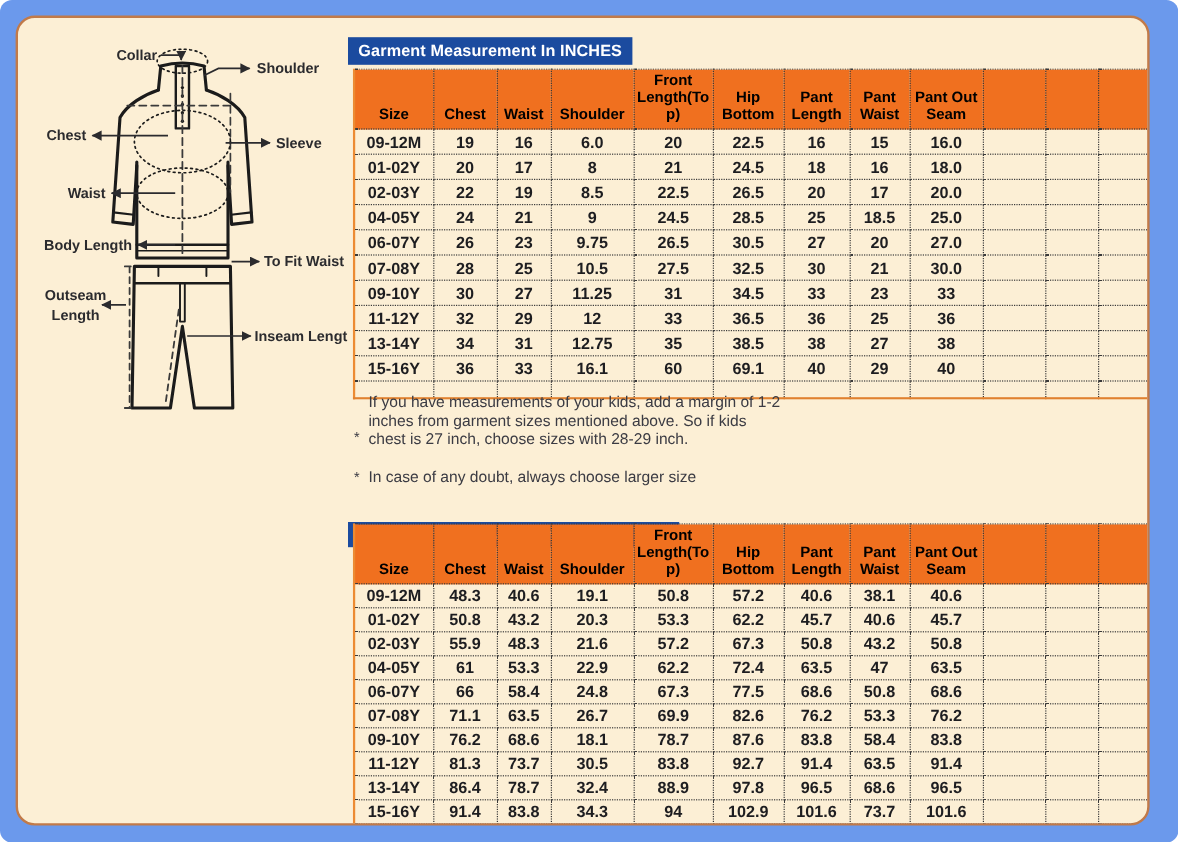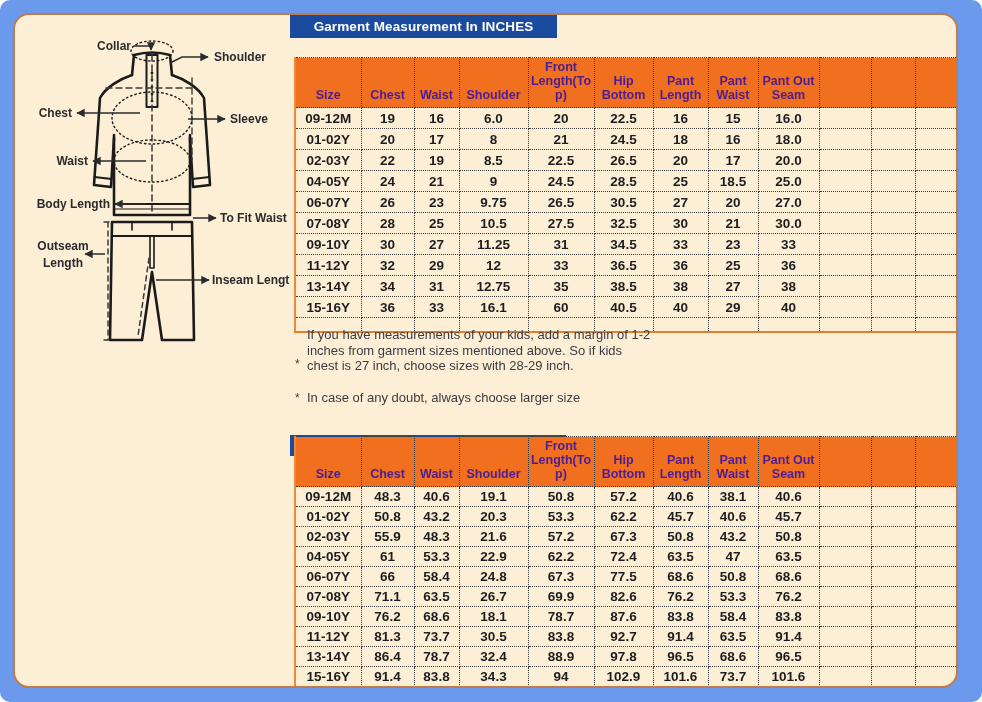--- a/index.html
+++ b/index.html
@@ -5,29 +5,29 @@
   html,body{margin:0;padding:0;background:#ffffff;}
   body{width:982px;height:702px;position:relative;overflow:hidden;
        font-family:"Liberation Sans","DejaVu Sans",sans-serif;}
   .page{position:absolute;inset:0;background:#6B99EC;border-radius:10px;}
   .card{position:absolute;left:13px;top:13px;width:941px;height:671px;
         background:#FCEFD5;border:2px solid #C17A49;border-radius:16px;overflow:hidden;}
   
   .heading{position:absolute;background:#1B4B9F;color:#ffffff;font-weight:bold;
            font-size:13.5px;display:flex;align-items:center;justify-content:center;
            letter-spacing:.1px;}
-  .heading.h1{left:275px;top:0;width:267px;height:23px;}
+  .heading.h1{left:275px;top:16px;width:237px;height:23px;}
   .heading.h2{left:275px;top:396px;width:276px;height:21px;margin-top:24px;}
   
   .tblwrap{position:absolute;overflow:hidden;width:662px;}
   .tblwrap.t1{left:279px;top:42px;}
   .tblwrap.t2{left:279px;top:421px;}
   table.size-table{border-collapse:collapse;table-layout:fixed;width:681px;
                    border-left:2px solid #EC8B33;border-bottom:2px solid #E0812F;}
-  table.size-table th{background:#F0701F;color:#4c1d95;font-weight:bold;font-size:12.5px;
+  table.size-table th{background:#F0701F;color:#000000;font-weight:bold;font-size:12.5px;
                       text-align:center;vertical-align:bottom;line-height:1.12;
                       padding:2px 1px 5px;border:1px dotted #3a3a3a;overflow-wrap:anywhere;}
   table.size-table td{font-size:13.5px;font-weight:bold;color:#1D1D20;text-align:center;
                       border:1px dotted #3a3a3a;padding:0 1px;}
   .t1 th{height:40px;}
   .t1 td{height:20px;}
   .t2 th{height:34px;}
   .t2 td{height:19px;}
   .t1 tr.empty-row td{height:13px;}
   .t2 tr.empty-row td{height:11px;}
@@ -279,21 +279,21 @@
               <td></td>
               <td></td>
               <td></td>
             </tr>
             <tr>
               <td>15-16Y</td>
               <td>36</td>
               <td>33</td>
               <td>16.1</td>
               <td>60</td>
-              <td>40.5</td>
+              <td>69.1</td>
               <td>40</td>
               <td>29</td>
               <td>40</td>
               <td></td>
               <td></td>
               <td></td>
             </tr>
             <tr class="empty-row">
               <td></td>
               <td></td>

